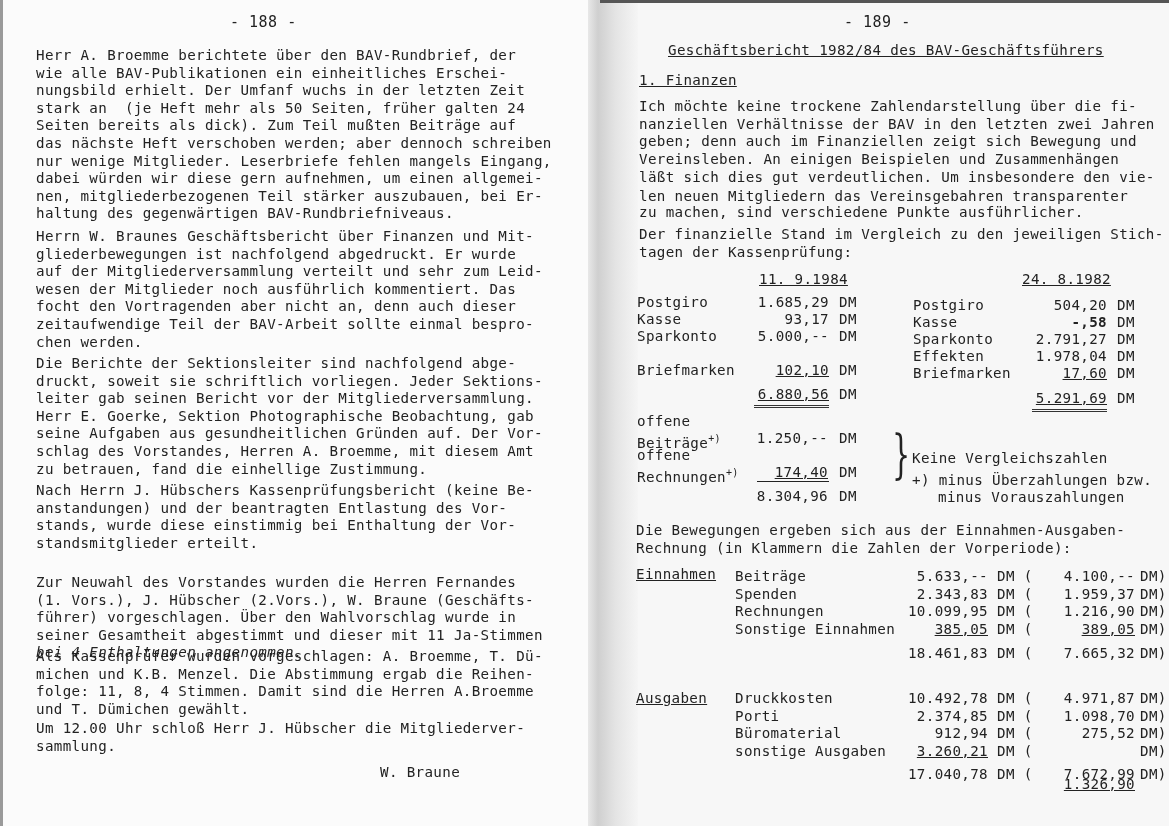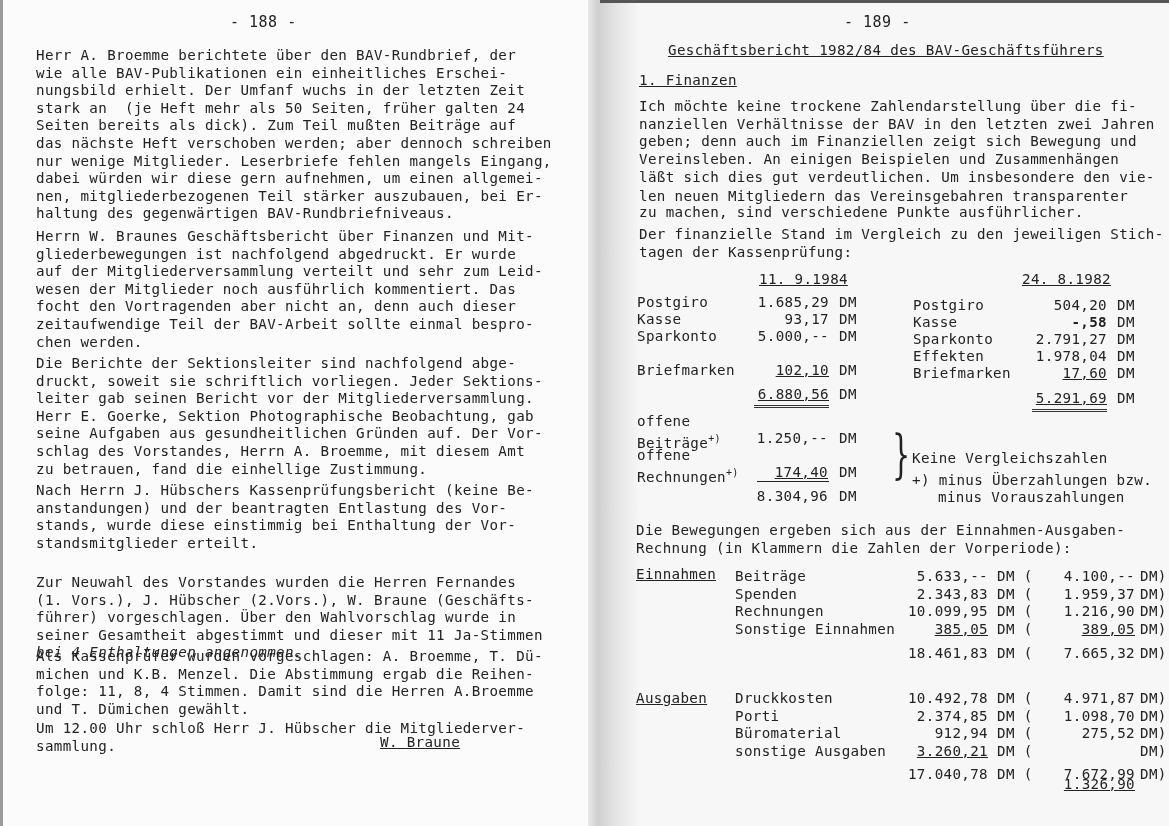--- a/index.html
+++ b/index.html
@@ -52,39 +52,39 @@
     <div class="txt" style="left:36px;top:263.2px;">auf der Mitgliederversammlung verteilt und sehr zum Leid-</div>
     <div class="txt" style="left:36px;top:280.8px;">wesen der Mitglieder noch ausführlich kommentiert. Das</div>
     <div class="txt" style="left:36px;top:298.4px;">focht den Vortragenden aber nicht an, denn auch dieser</div>
     <div class="txt" style="left:36px;top:316px;">zeitaufwendige Teil der BAV-Arbeit sollte einmal bespro-</div>
     <div class="txt" style="left:36px;top:333.6px;">chen werden.</div>
     <div class="txt" style="left:36px;top:355px;">Die Berichte der Sektionsleiter sind nachfolgend abge-</div>
     <div class="txt" style="left:36px;top:372.6px;">druckt, soweit sie schriftlich vorliegen. Jeder Sektions-</div>
     <div class="txt" style="left:36px;top:390.2px;">leiter gab seinen Bericht vor der Mitgliederversammlung.</div>
     <div class="txt" style="left:36px;top:407.8px;">Herr E. Goerke, Sektion Photographische Beobachtung, gab</div>
     <div class="txt" style="left:36px;top:425.4px;">seine Aufgaben aus gesundheitlichen Gründen auf. Der Vor-</div>
-    <div class="txt" style="left:36px;top:443px;">schlag des Vorstandes, Herrn A. Broemme, mit diesem Amt</div>
+    <div class="txt" style="left:36px;top:443px;">schlag des Vorstandes, Herren A. Broemme, mit diesem Amt</div>
     <div class="txt" style="left:36px;top:460.6px;">zu betrauen, fand die einhellige Zustimmung.</div>
     <div class="txt" style="left:36px;top:482px;">Nach Herrn J. Hübschers Kassenprüfungsbericht (keine Be-</div>
     <div class="txt" style="left:36px;top:499.6px;">anstandungen) und der beantragten Entlastung des Vor-</div>
     <div class="txt" style="left:36px;top:517.2px;">stands, wurde diese einstimmig bei Enthaltung der Vor-</div>
     <div class="txt" style="left:36px;top:534.8px;">standsmitglieder erteilt.</div>
     <div class="txt" style="left:36px;top:574px;">Zur Neuwahl des Vorstandes wurden die Herren Fernandes</div>
     <div class="txt" style="left:36px;top:591.6px;">(1. Vors.), J. Hübscher (2.Vors.), W. Braune (Geschäfts-</div>
     <div class="txt" style="left:36px;top:609.2px;">führer) vorgeschlagen. Über den Wahlvorschlag wurde in</div>
     <div class="txt" style="left:36px;top:626.8px;">seiner Gesamtheit abgestimmt und dieser mit 11 Ja-Stimmen</div>
     <div class="txt" style="left:36px;top:644.4px;font-style:italic;">bei 4 Enthaltungen angenommen.</div>
     <div class="txt" style="left:36px;top:648px;">Als Kassenprüfer wurden vorgeschlagen: A. Broemme, T. Dü-</div>
     <div class="txt" style="left:36px;top:665.6px;">michen und K.B. Menzel. Die Abstimmung ergab die Reihen-</div>
     <div class="txt" style="left:36px;top:683.2px;">folge: 11, 8, 4 Stimmen. Damit sind die Herren A.Broemme</div>
     <div class="txt" style="left:36px;top:700.8px;">und T. Dümichen gewählt.</div>
     <div class="txt" style="left:36px;top:720px;">Um 12.00 Uhr schloß Herr J. Hübscher die Mitgliederver-</div>
     <div class="txt" style="left:36px;top:737.6px;">sammlung.</div>
   </div>
-<div class="txt" style="left:380px;top:734px;text-decoration:underline;">W. Braune</div>
+<div class="txt" style="left:380px;top:764px;">W. Braune</div>
 
 <div class="pnum" style="left:844px;">- 189 -</div>
 <div class="txt u" style="left:668px;top:42px;">Geschäftsbericht 1982/84 des BAV-Geschäftsführers</div>
 <div class="txt u" style="left:639px;top:72px;">1. Finanzen</div>
 <div id="right-intro">
     <div class="txt" style="left:639px;top:98px;">Ich möchte keine trockene Zahlendarstellung über die fi-</div>
     <div class="txt" style="left:639px;top:115.7px;">nanziellen Verhältnisse der BAV in den letzten zwei Jahren</div>
     <div class="txt" style="left:639px;top:133.4px;">geben; denn auch im Finanziellen zeigt sich Bewegung und</div>
     <div class="txt" style="left:639px;top:151.1px;">Vereinsleben. An einigen Beispielen und Zusammenhängen</div>
     <div class="txt" style="left:639px;top:168.8px;">läßt sich dies gut verdeutlichen. Um insbesondere den vie-</div>

